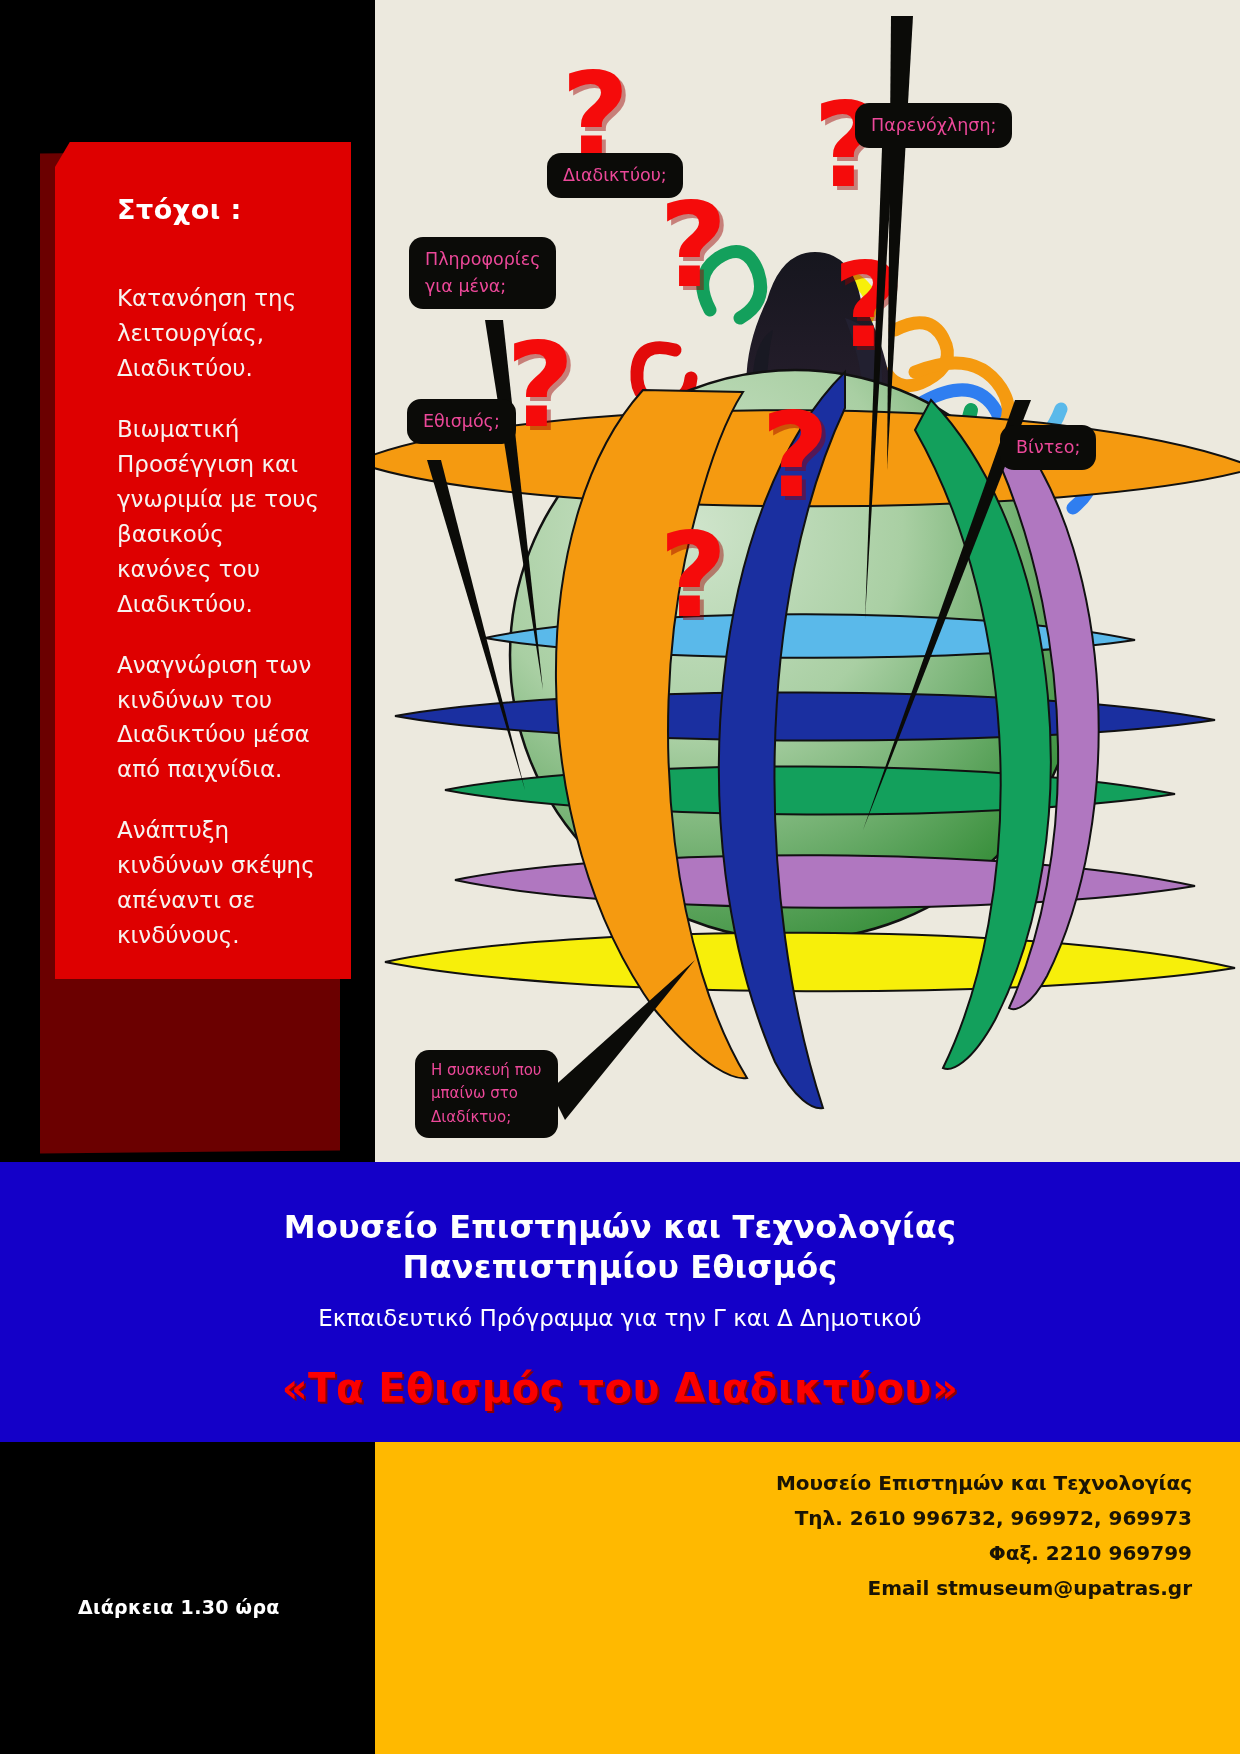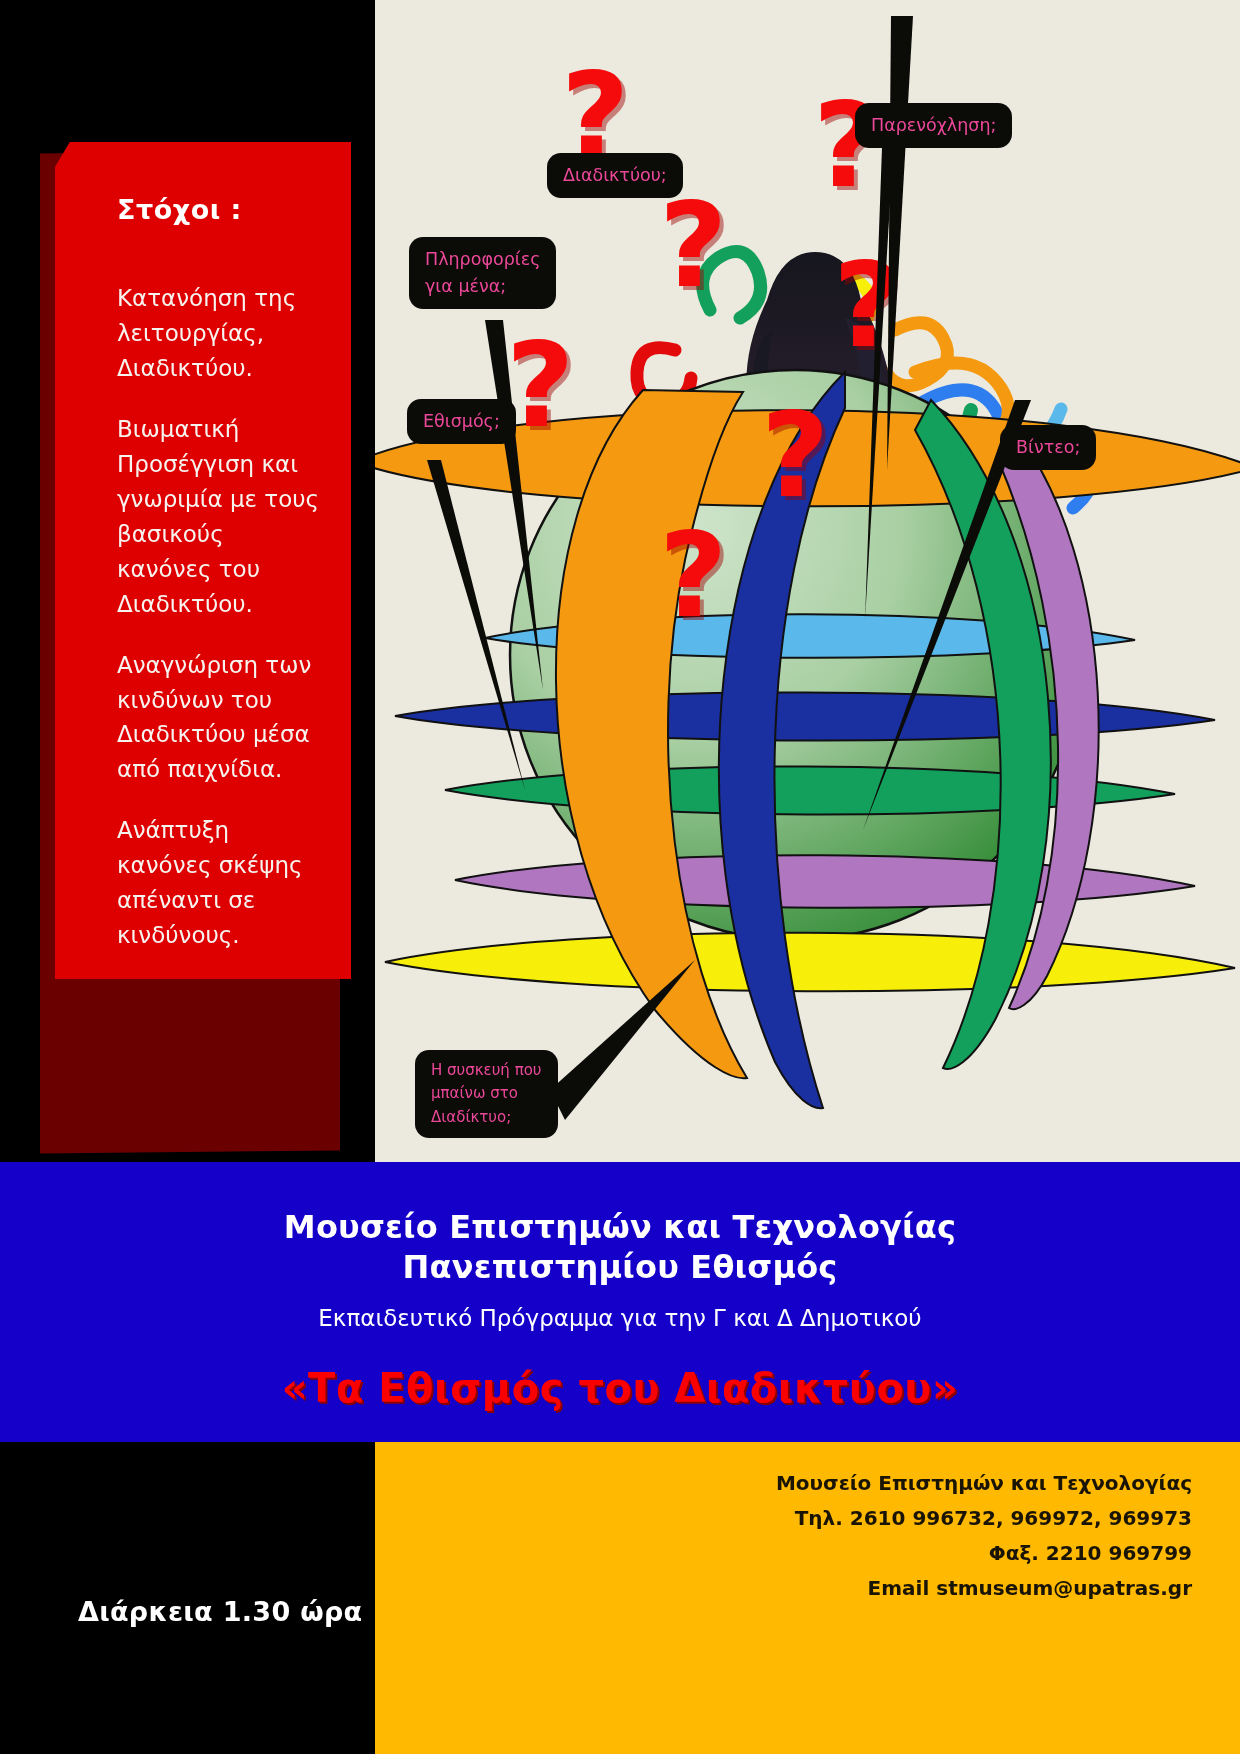--- a/index.html
+++ b/index.html
@@ -74,21 +74,21 @@
   .yellow-box{
     position:absolute;left:375px;top:1442px;width:865px;height:312px;
     background:#ffb900;
   }
   .contact{
     position:absolute;right:48px;top:24px;text-align:right;
     color:#1a1405;font-weight:bold;font-size:20px;line-height:1.75;
   }
   .duration{
     position:absolute;left:78px;top:1596px;color:#ffffff;
-    font-weight:bold;font-size:27px;letter-spacing:.3px;
+    font-weight:bold;font-size:19px;letter-spacing:.3px;
   }
 </style>
 </head>
 <body>
 
 <div class="poster">
 
   <div class="cream-panel">
 
     <svg class="globe-svg" width="865" height="1162" viewBox="0 0 865 1162">
@@ -196,21 +196,21 @@
 Διαδίκτυο;</div>
   </div>
 
   <div class="red-shadow"></div>
   <div class="red-card">
     <div class="red-card-inner">
       <p class="obj-title">Στόχοι :</p>
       <p class="obj-item">Κατανόηση της λειτουργίας, Διαδικτύου.</p>
       <p class="obj-item">Βιωματική Προσέγγιση και γνωριμία με τους βασικούς κανόνες του Διαδικτύου.</p>
       <p class="obj-item">Αναγνώριση των  κινδύνων του Διαδικτύου μέσα από παιχνίδια.</p>
-      <p class="obj-item">Ανάπτυξη κανόνες σκέψης απέναντι σε κινδύνους.</p>
+      <p class="obj-item">Ανάπτυξη κινδύνων σκέψης απέναντι σε κινδύνους.</p>
     </div>
   </div>
 
   <div class="blue-band">
     <div class="blue-inner">
       <p class="museum-l1">Μουσείο  Επιστημών και Τεχνολογίας</p>
       <p class="museum-l2">Πανεπιστημίου Εθισμός</p>
       <p class="program-line">Εκπαιδευτικό Πρόγραμμα για την Γ και Δ Δημοτικού</p>
       <p class="secret-title">«Τα Εθισμός του Διαδικτύου»</p>
     </div>

